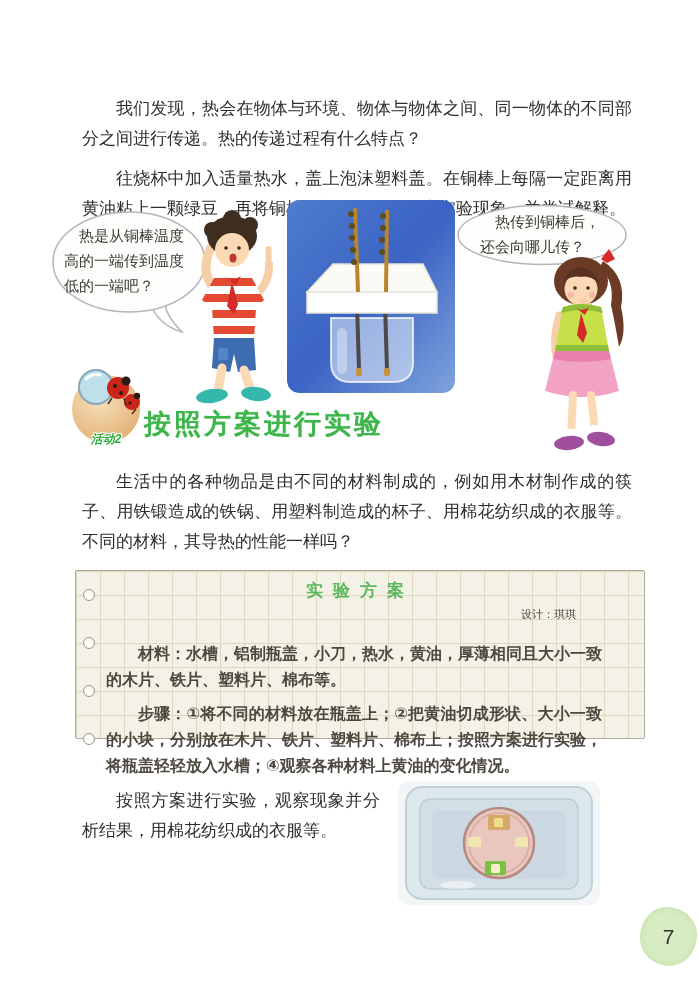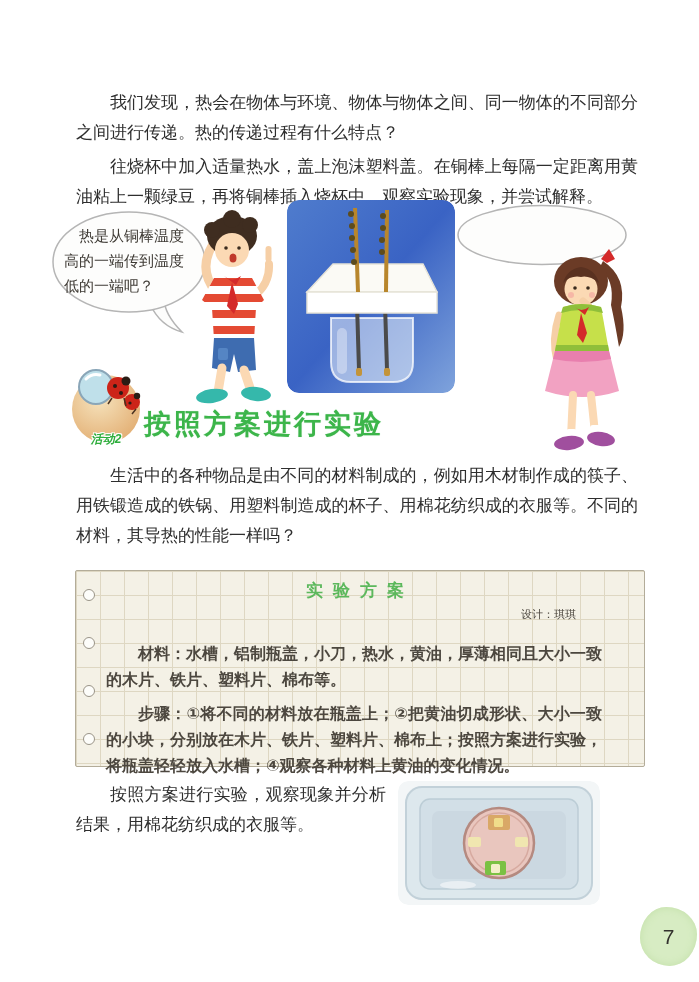--- a/index.html
+++ b/index.html
@@ -1,35 +1,35 @@
 <!DOCTYPE html>
 <html><head>
 <meta charset="utf-8">
 <style>
   html,body{margin:0;padding:0;background:#ffffff;}
   #page{position:relative;width:699px;height:982px;background:#ffffff;overflow:hidden;
         font-family:"Liberation Serif","DejaVu Serif",serif;color:#2e2e2e;}
   .body-text{font-size:17px;line-height:30px;text-align:justify;color:#2e2e2e;}
-  .body-text p{margin:4px;text-indent:2em;}
+  .body-text p{margin:10px;text-indent:2em;}
   .abs{position:absolute;}
   
   .bubble{position:absolute;}
   .bubble svg{position:absolute;left:0;top:0;}
   .bubble-text{position:absolute;font-family:"DejaVu Sans","Liberation Sans",sans-serif;
                color:#3e3a34;font-size:15px;line-height:25px;text-indent:1em;}
   
   .badge-label{position:absolute;left:0;bottom:2px;width:100%;text-align:center;
                font-family:"Liberation Sans","DejaVu Sans",sans-serif;font-weight:bold;
                font-style:italic;font-size:12px;color:#2fae3e;
                text-shadow:-1px -1px 0 #fff,1px -1px 0 #fff,-1px 1px 0 #fff,1px 1px 0 #fff;}
   .activity-title{font-family:"Liberation Sans","DejaVu Sans",sans-serif;font-weight:bold;
                   font-size:27px;letter-spacing:3px;color:#3cb54a;
                   text-shadow:0 0 1px #a5dcab;}
   
-  .notebook{position:absolute;left:75px;top:570px;width:570px;height:197px;
+  .notebook{position:absolute;left:75px;top:570px;width:570px;height:169px;
             background-color:#f4f1e6;
             background-image:linear-gradient(#ded7c2 1px,transparent 1px),
                              linear-gradient(90deg,#ded7c2 1px,transparent 1px);
             background-size:24px 24px;
             border:1px solid #b3ac99;border-radius:2px;box-sizing:border-box;}
   .hole{position:absolute;left:7px;width:12px;height:12px;border-radius:50%;
         background:#fdfdfa;border:1.5px solid #9a9488;box-sizing:border-box;}
   .nb-title{position:absolute;left:0;top:8px;width:100%;text-align:center;
             font-family:"Liberation Sans","DejaVu Sans",sans-serif;font-weight:bold;
             font-size:17px;letter-spacing:10px;color:#5cb85c;}
@@ -131,20 +131,21 @@
       <circle cx="95" cy="40" r="3" fill="#5d4c1d"></circle>
       <circle cx="95" cy="52" r="3" fill="#5d4c1d"></circle>
     </svg>
   </div>
 
   <div class="bubble" style="left:456px;top:204px;width:176px;height:80px;">
     <svg width="176" height="80" viewBox="0 0 176 80">
       <path d="M112 56 Q124 72 142 78 Q126 62 124 50 Z" fill="#fdfdfc" stroke="#b5b5b5" stroke-width="1.5"></path>
       <ellipse cx="86" cy="31" rx="84" ry="29.5" fill="#fdfdfc" stroke="#b5b5b5" stroke-width="1.5"></ellipse>
     </svg>
+    <div class="bubble-text" style="left:24px;top:6px;width:128px;">热传到铜棒后，还会向哪儿传？</div>
   </div>
 
   <div class="abs" style="left:523px;top:243px;">
     <svg width="135" height="212" viewBox="0 0 135 212">
       <path d="M80 18 Q104 34 98 64 Q104 90 96 104 Q92 80 88 62 Q92 36 76 26 Z" fill="#6b3b26"></path>
       <path d="M78 16 L86 6 L92 16 L84 20 Z" fill="#d42a2a"></path>
       <ellipse cx="58" cy="38" rx="27" ry="24" fill="#6b3b26"></ellipse>
       <circle cx="58" cy="46" r="16.5" fill="#fbd9b4"></circle>
       <path d="M40 40 Q44 26 58 24 Q72 26 76 40 Q66 32 58 34 Q48 32 40 40 Z" fill="#5a3120"></path>
       <circle cx="52" cy="45" r="1.8" fill="#3a2a1e"></circle>

